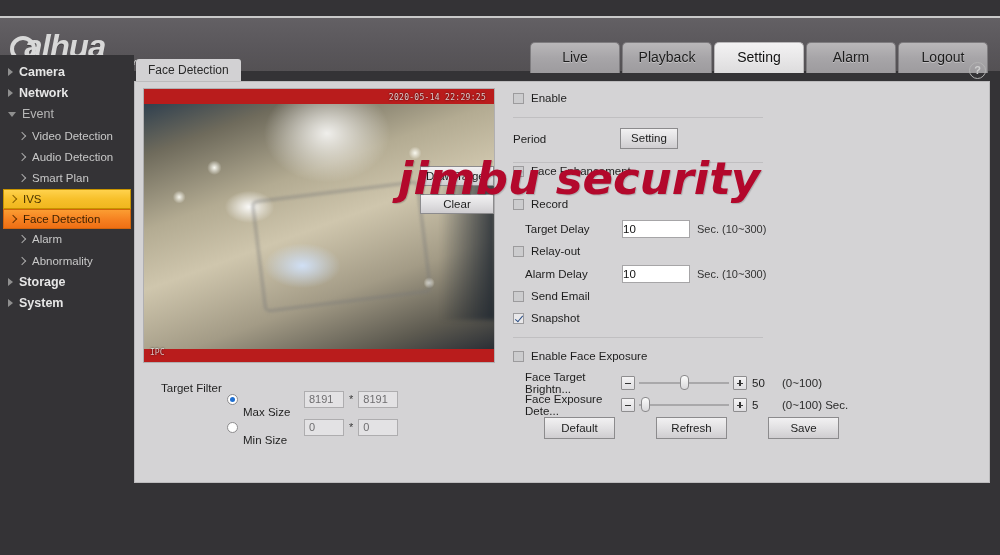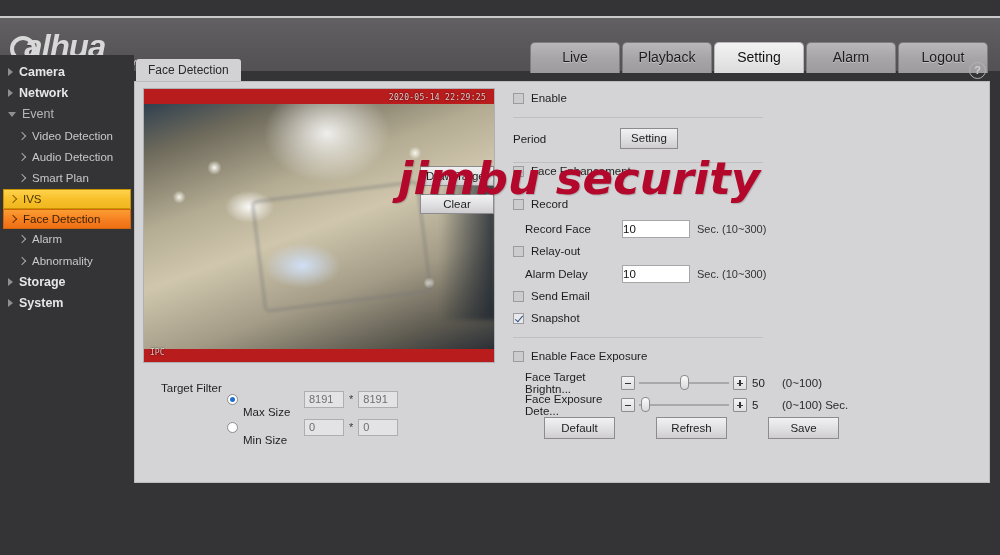--- a/index.html
+++ b/index.html
@@ -479,21 +479,21 @@
         <span class="chk"></span>
         <span>Face Enhancement</span>
       </div>
 
       <div class="frow" style="left:6px; top:110px;">
         <span class="chk"></span>
         <span>Record</span>
       </div>
 
       <div class="frow" style="left:18px; top:132px;">
-        <span style="width:90px; display:inline-block;">Record Face</span>
+        <span style="width:90px; display:inline-block;">Target Delay</span>
         <span class="txtbox">10</span>
         <span class="hint">Sec. (10~300)</span>
       </div>
 
       <div class="frow" style="left:6px; top:157px;">
         <span class="chk"></span>
         <span>Relay-out</span>
       </div>
 
       <div class="frow" style="left:18px; top:177px;">

